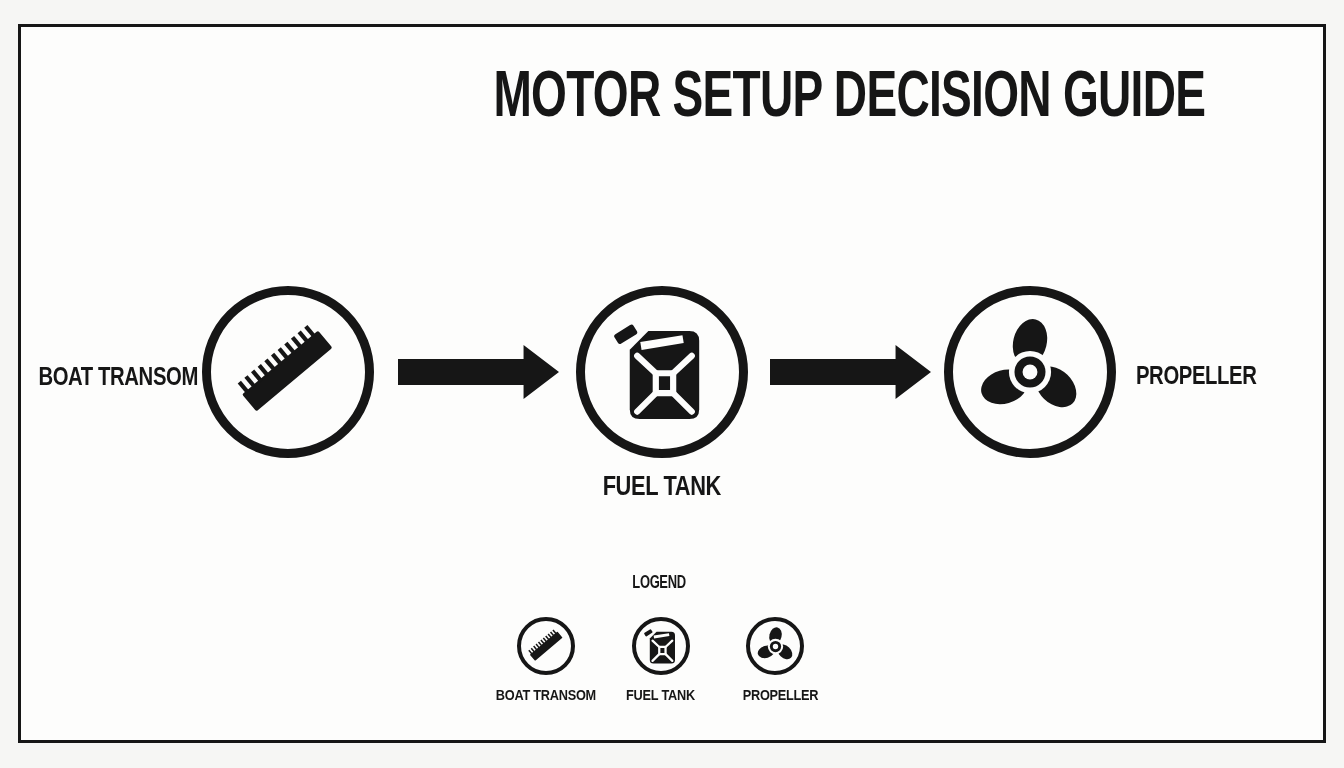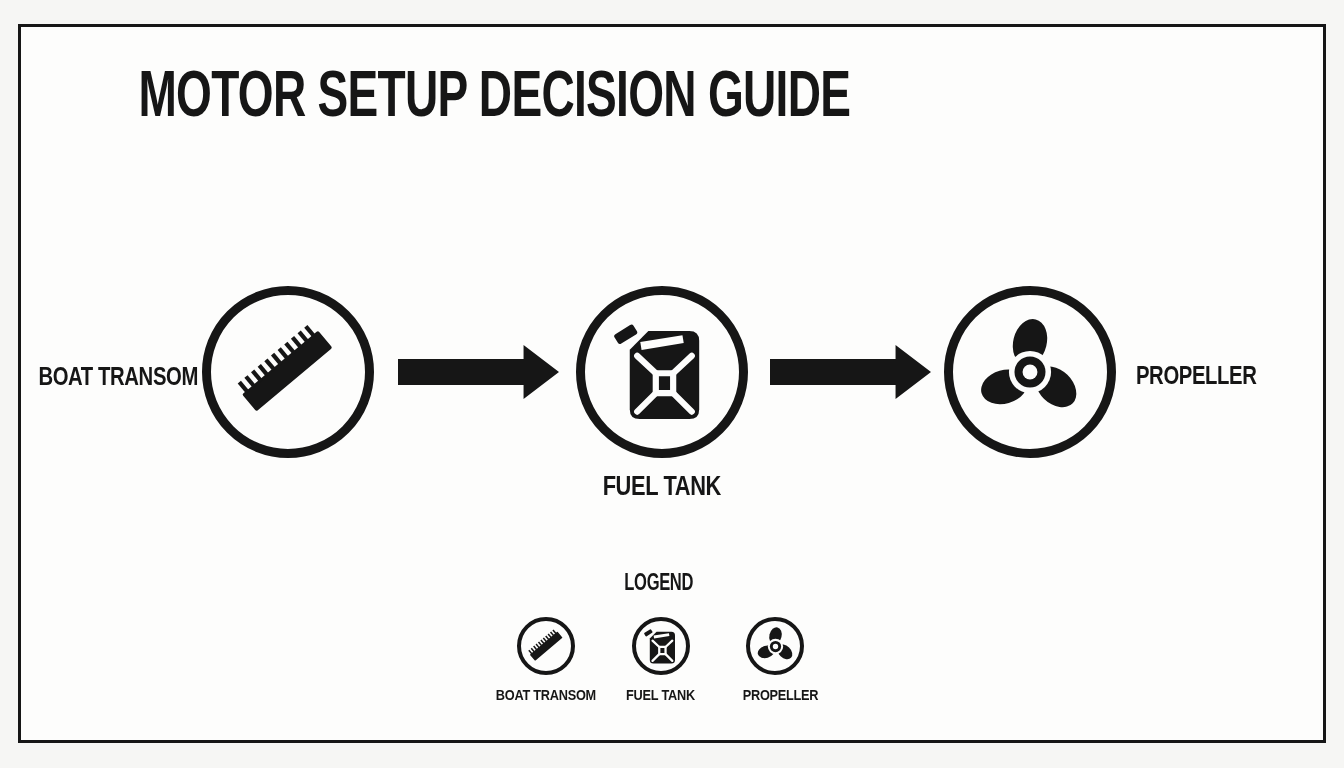--- a/index.html
+++ b/index.html
@@ -21,21 +21,21 @@
     position:absolute;left:18px;top:24px;
     width:1308px;height:719px;
     border:3px solid var(--ink);
     background:var(--panel);
   }
   .cond{display:inline-block;transform:scaleX(.72);transform-origin:50% 50%;white-space:nowrap;}
   .cond78{display:inline-block;transform:scaleX(.78);transform-origin:50% 50%;white-space:nowrap;}
   .cond85{display:inline-block;transform:scaleX(.85);transform-origin:50% 50%;white-space:nowrap;}
   .title{
     position:absolute;left:0;right:0;top:62px;
-    text-align:left;
+    text-align:right;
     font-size:64px;font-weight:700;line-height:1;letter-spacing:-1px;
   }
   .circle{
     position:absolute;border-radius:50%;
     border:9px solid var(--ink);
     background:var(--panel);
     display:flex;align-items:center;justify-content:center;
   }
   .circle.main{width:172px;height:172px;}
   .circle.main .icon{width:124px;height:124px;}
@@ -43,21 +43,21 @@
   .circle.lg .icon{width:45px;height:45px;}
   .icon{color:var(--ink);display:block;}
   .arrow{position:absolute;width:162px;height:60px;fill:var(--ink);}
   .nlabel{
     position:absolute;width:200px;text-align:center;
     font-weight:700;font-size:26px;line-height:30px;letter-spacing:-0.5px;
   }
   .nlabel.big{font-size:28px;}
   .legend-title{
     position:absolute;left:559px;top:567px;width:200px;text-align:center;
-    font-weight:700;font-size:23px;line-height:30px;letter-spacing:-0.5px;
+    font-weight:700;font-size:18px;line-height:30px;letter-spacing:-0.5px;
   }
   .legend-label{
     position:absolute;width:140px;text-align:center;
     font-weight:700;font-size:15px;line-height:16px;letter-spacing:-0.3px;
   }
   .defs-store{position:absolute;width:0;height:0;overflow:hidden;}
 </style>
 </head>
 <body>
 

